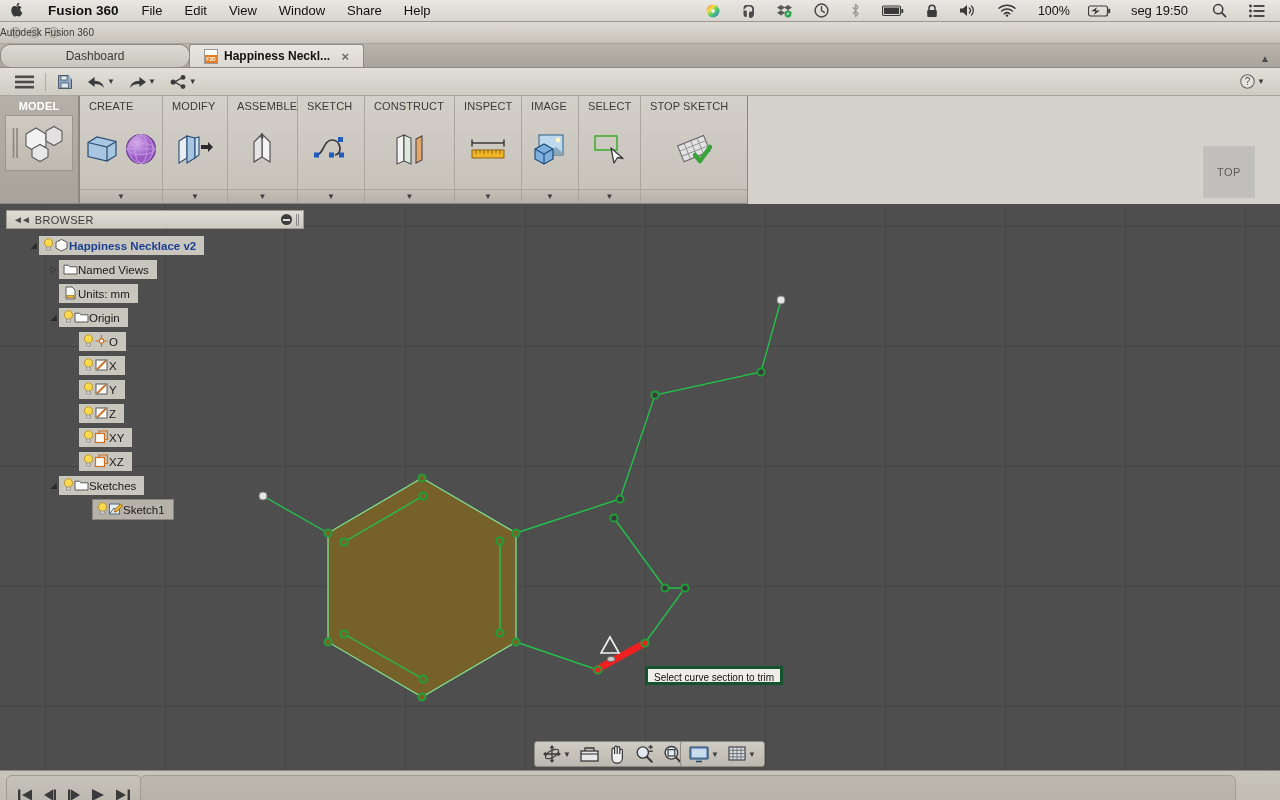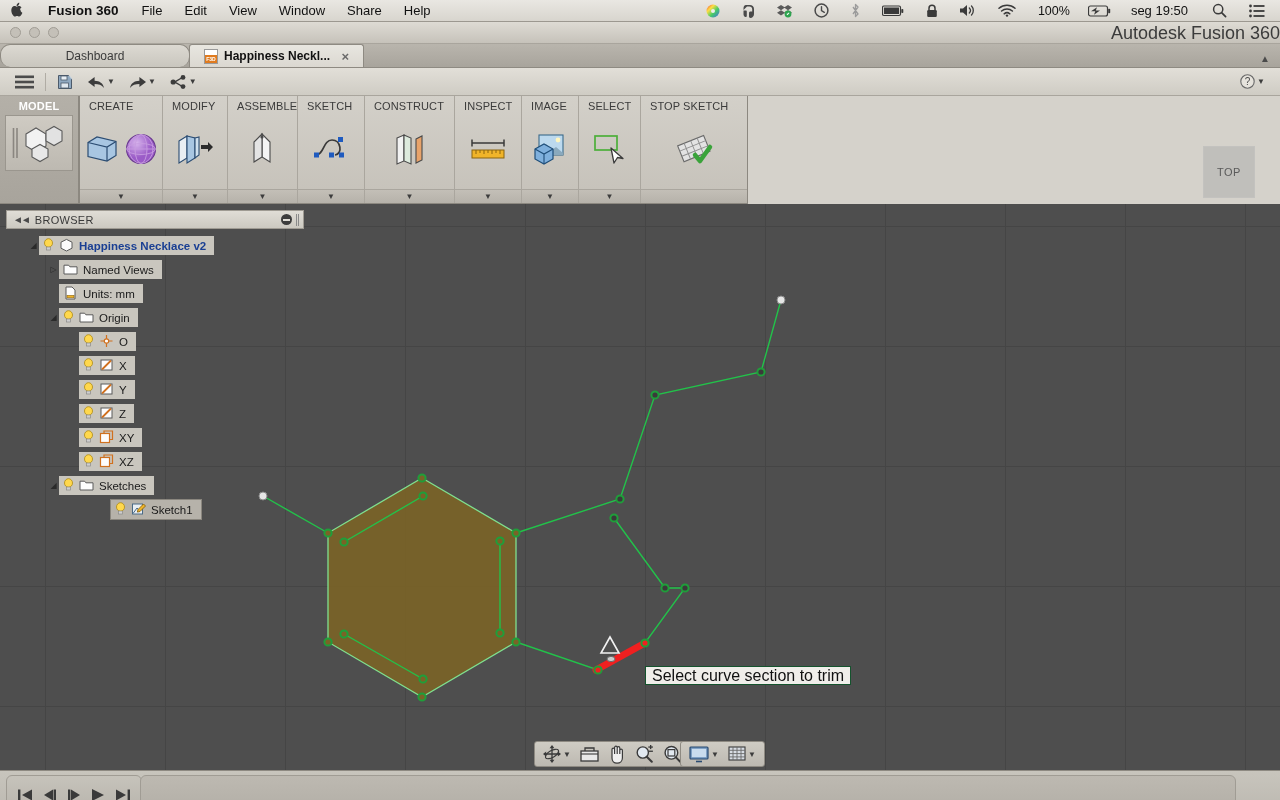--- a/index.html
+++ b/index.html
@@ -31,22 +31,22 @@
   
   #titlebar{
     position:absolute; left:0; top:0; width:1280px; height:22px;
     background:linear-gradient(to bottom,#dedbd4,#c6c2ba);
     border-bottom:1px solid #a9a59d;
     display:flex; align-items:center;
   }
   .traffic{ display:flex; gap:8px; padding-left:10px; }
   .tl{ width:11px;height:11px;border-radius:50%;background:#c4c0b8;border:1px solid #a19d95; }
   #window-title{
-    position:absolute; left:0; right:0; text-align:right;
-    font-size:18px; color:#3b3b3b; line-height:22px; pointer-events:none;
+    position:absolute; left:0; right:16px; text-align:left;
+    font-size:10px; color:#3b3b3b; line-height:22px; pointer-events:none;
   }
 
   
   #tabstrip{
     position:absolute; left:0; top:22px; width:1280px; height:24px;
     background:linear-gradient(to bottom,#b9b5ad,#a8a49c);
     border-bottom:1px solid #8e8a82; display:flex; align-items:flex-end;
   }
   .tab{
     height:23px; display:flex; align-items:center; gap:6px;
@@ -134,21 +134,21 @@
   .circminus{
     width:11px;height:11px;border-radius:50%;background:#3c3c3c;position:relative;
   }
   .circminus:after{ content:""; position:absolute; left:2px; right:2px; top:5px; height:2px; background:#e0ddd6; }
   .grip{ width:3px; height:12px; border-left:1px solid #8a8a8a; border-right:1px solid #8a8a8a;}
 
   
   #tree{ position:absolute; left:0; top:214px; width:310px; font-size:11.5px; color:#1a1a1a; }
   .trow{ height:19px; display:flex; align-items:center; margin-bottom:5px; }
   .tw{
-    display:inline-flex; align-items:center; gap:5px; height:19px;
+    display:inline-flex; align-items:center; height:19px;
     background:#c9c6be; padding:0 8px 0 4px;
   }
   .tw.sel{ background:#b6b2aa; outline:1px solid #8a867e; }
   .tw.root{ background:#c9c6be; }
   .tw .lbl{ color:#1a1a1a; white-space:nowrap; }
   .tw .lbl.blue{ color:#1a3f93; font-weight:bold; }
   .twisty{ width:11px; font-size:8px; color:#c9c6be; flex:none; text-align:center;}
   .bulb{ width:11px;height:13px; flex:none; }
   .ticon{ width:15px;height:14px; flex:none; }
 
@@ -160,22 +160,22 @@
   #viewcube{
     position:absolute; left:1203px; top:124px; width:52px; height:52px;
     background:rgba(175,175,175,.55); border:1px solid rgba(200,200,200,.35);
     display:flex; align-items:center; justify-content:center;
     font-size:11px; color:#5a5a5a; letter-spacing:.5px;
   }
 
   
   #tooltip{
     position:absolute; left:645px; top:644px; height:19px;
-    background:#f0eeea; border:1px solid #14532d;
-    font-size:16px; color:#111; line-height:17px; padding:0 6px;
+    background:#f0eeea; border:3px solid #14532d;
+    font-size:10px; color:#111; line-height:17px; padding:0 6px;
     white-space:nowrap;
   }
 
   
   #navbar{
     position:absolute; left:534px; top:719px; height:26px;
     background:linear-gradient(to bottom,#cfccc4,#bdb9b1);
     border:1px solid #8e8a82; border-radius:3px;
     display:flex; align-items:center; padding:0 4px; gap:1px;
   }
@@ -796,21 +796,21 @@
           <span><svg class="bulb" viewBox="0 0 11 13">
               <ellipse cx="5.5" cy="5" rx="4" ry="4.3" fill="#ffd84d" stroke="#b08a10" stroke-width=".8"></ellipse>
               <rect x="3.6" y="9" width="3.8" height="3" fill="#cfcfcf" stroke="#8a8a8a" stroke-width=".7"></rect>
             </svg></span>
           <span><svg class="ticon" viewBox="0 0 15 14">
               <path d="M1 3.2h4.6l1.3 1.6H14V12H1z" fill="#fdfdfd" stroke="#5a5a5a" stroke-width="1"></path>
             </svg></span>
           <span class="lbl">Sketches</span>
         </span>
       </div>
-      <div class="trow" style="padding-left: 100px;">
+      <div class="trow" style="padding-left: 68px; margin-left: 14px;">
         <span class="twisty"></span>
         <span class="tw sel">
           <span><svg class="bulb" viewBox="0 0 11 13">
               <ellipse cx="5.5" cy="5" rx="4" ry="4.3" fill="#ffd84d" stroke="#b08a10" stroke-width=".8"></ellipse>
               <rect x="3.6" y="9" width="3.8" height="3" fill="#cfcfcf" stroke="#8a8a8a" stroke-width=".7"></rect>
             </svg></span>
           <span><svg class="ticon" viewBox="0 0 15 14">
               <rect x="1.5" y="2" width="10" height="10" fill="#e8eef4" stroke="#4a6a86" stroke-width="1"></rect>
               <path d="M2 11.5L6 6l3 3" fill="none" stroke="#4a6a86" stroke-width="1"></path>
               <path d="M7 7.5l5.5-5.5 2 2-5.5 5.5-2.6.6z" fill="#f0b429" stroke="#8a6410" stroke-width=".9"></path>

